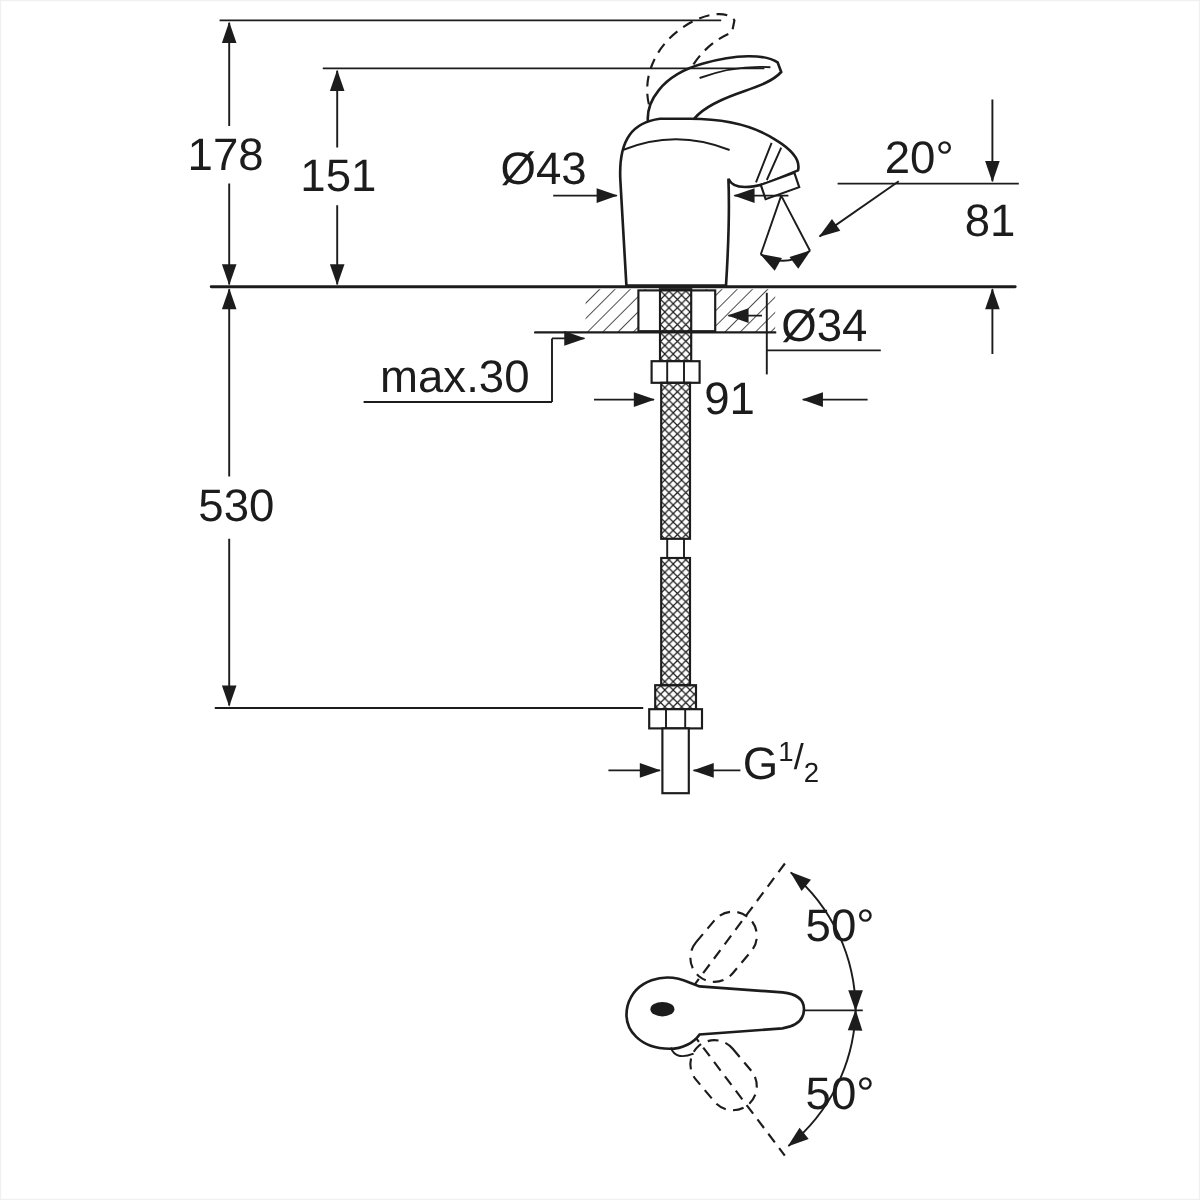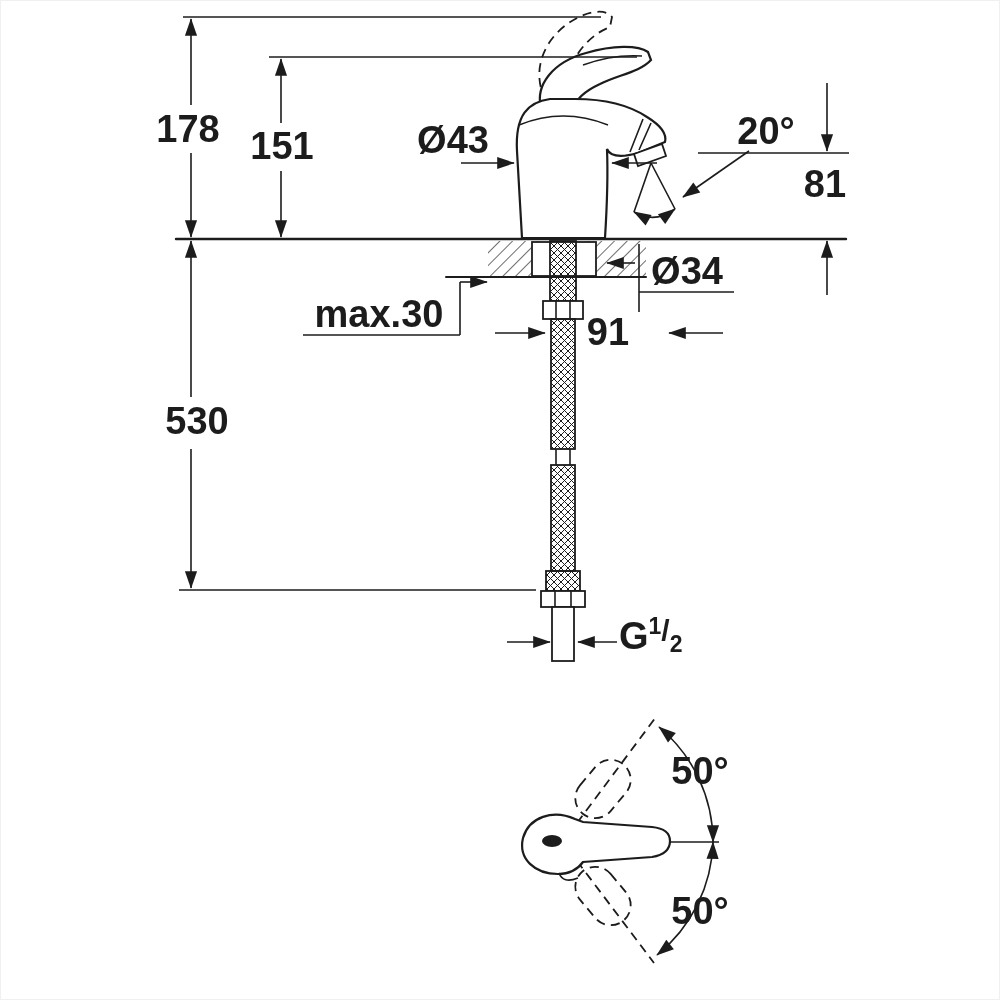--- a/index.html
+++ b/index.html
@@ -1,16 +1,16 @@
 <!DOCTYPE html>
 <html><head>
 <meta charset="utf-8">
 <style>
   html,body{margin:0;padding:0;background:#fff;}
-  #stage{position:relative;width:1000px;height:1000px;background:#ffffff;border:1px solid #f0f0f0;box-sizing:border-box;font-family:"Liberation Sans",sans-serif;font-weight:bold;}
+  #stage{position:relative;width:1000px;height:1000px;background:#ffffff;border:1px solid #f0f0f0;box-sizing:border-box;font-family:"Liberation Sans",sans-serif;}
   svg{display:block;}
   .ln{stroke:#1c1c1c;stroke-width:2;fill:none;stroke-linecap:round;}
   .thick{stroke-width:2.4;}
   .thin{stroke:#1c1c1c;stroke-width:1.6;fill:none;}
   .dim{stroke:#1c1c1c;stroke-width:1.6;fill:none;}
   .dashed{stroke:#1c1c1c;stroke-width:1.8;fill:none;stroke-dasharray:9 6;}
   .part{fill:#ffffff;stroke:#1c1c1c;stroke-width:2.2;}
   .part2{fill:#ffffff;stroke:#1c1c1c;stroke-width:1.8;}
   .lbl{font-family:"Liberation Sans",sans-serif;font-size:38px;fill:#1c1c1c;}
 </style>

